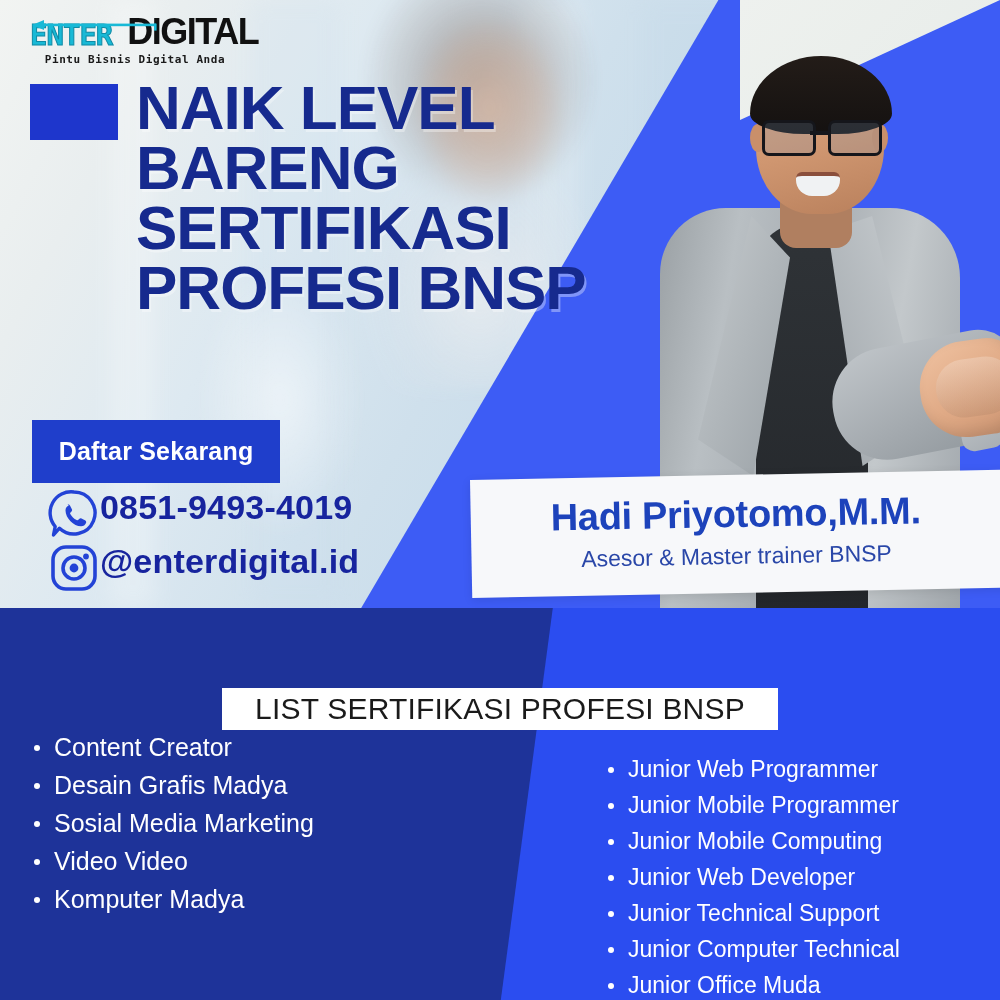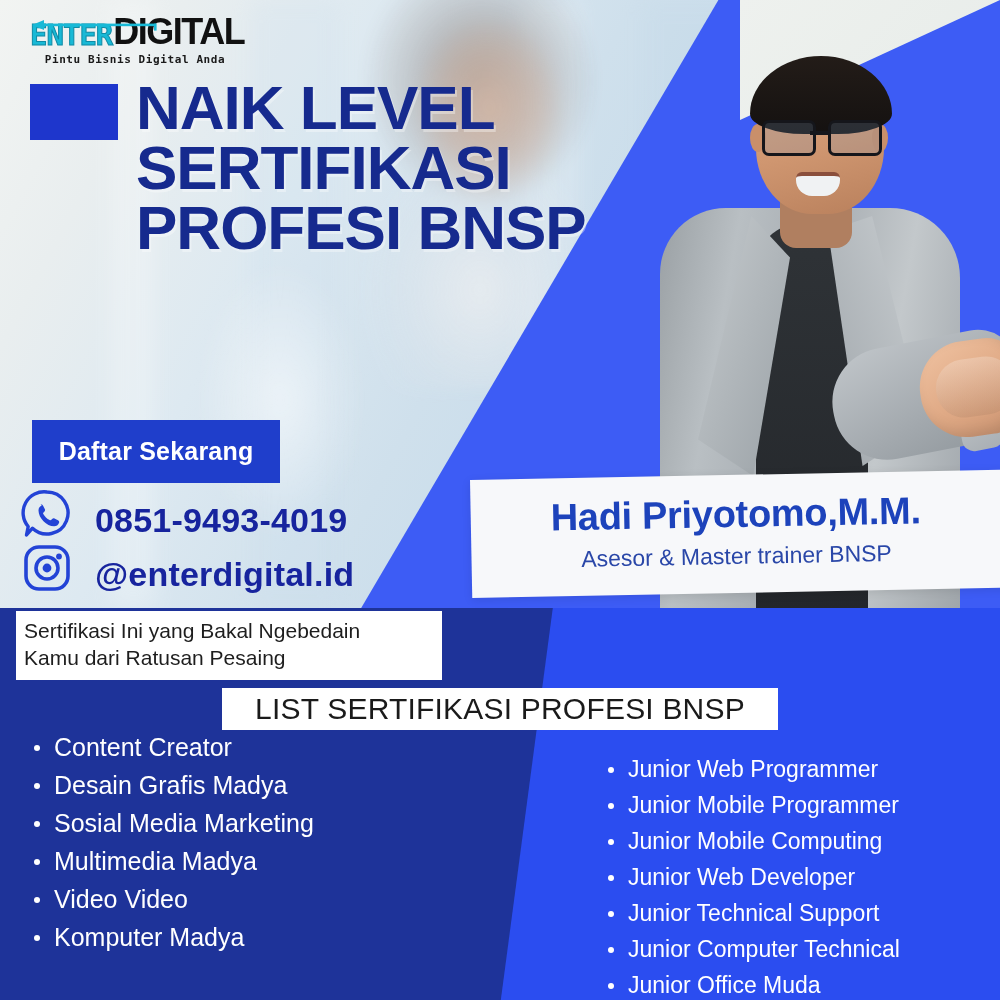--- a/index.html
+++ b/index.html
@@ -117,21 +117,21 @@
     box-shadow:inset -6px -6px 14px rgba(0,0,0,.12);
   }
   .sp-knuck{
     position:absolute;left:316px;top:318px;width:78px;height:58px;
     background:linear-gradient(180deg,rgba(255,255,255,.22),rgba(0,0,0,.06));
     border-radius:28px;transform:rotate(-8deg);
   }
 
   
   .logo{position:absolute;left:30px;top:6px;width:260px;height:66px;}
-  .logo-row{position:relative;height:44px;display:flex;align-items:flex-end;}
+  .logo-row{position:relative;height:44px;display:flex;align-items:flex-end;gap:14px;}
   .logo-enter-wrap{position:relative;}
   .logo-arrow{position:absolute;left:0;top:-2px;width:128px;height:12px;}
   .logo-enter{
     font-family:"DejaVu Sans Mono", monospace;font-weight:bold;font-size:29px;
     letter-spacing:-1px;color:#18b9d6;-webkit-text-stroke:1px #0f8ba6;line-height:1;
   }
   .logo-digital{
     font-family:"Liberation Sans", sans-serif;font-weight:bold;font-size:36px;
     letter-spacing:-1.5px;color:#111111;line-height:1;margin-left:1px;text-align:center;
   }
@@ -154,21 +154,21 @@
   .cta{
     position:absolute;left:32px;top:420px;width:248px;height:63px;
     background:#1f3ecb;display:flex;align-items:center;justify-content:center;
   }
   .cta span{
     color:#ffffff;font-weight:bold;font-size:25px;letter-spacing:.2px;
     font-family:"Liberation Sans", sans-serif;
   }
 
   
-  .contact{position:absolute;left:21px;width:430px;display:flex;align-items:flex-end;gap:22px;}
+  .contact{position:absolute;left:48px;width:430px;display:flex;align-items:flex-start;}
   .c-wa{top:488px;} .c-ig{top:542px;}
   .contact .ico{width:52px;height:52px;flex:0 0 52px;}
   .contact .txt{
     font-family:"Liberation Sans", sans-serif;font-weight:bold;font-size:34px;
     color:#17249e;letter-spacing:.2px;
   }
 
   
   .namecard{
     position:absolute;left:470px;top:480px;width:540px;height:118px;
@@ -272,20 +272,21 @@
         <div class="logo-enter">ENTER</div>
       </div>
       <div class="logo-digital">DIGITAL</div>
     </div>
     <div class="logo-tag">Pintu Bisnis Digital Anda</div>
   </div>
 
   <div class="accent-sq"></div>
   <div class="headline">
     <div>NAIK LEVEL</div>
+    <div>BARENG</div>
     <div>SERTIFIKASI</div>
     <div>PROFESI BNSP</div>
   </div>
 
   <div class="cta">
     <span>Daftar Sekarang</span>
   </div>
 
   <div class="contact c-wa">
     <svg class="ico" viewBox="0 0 52 52">
@@ -309,32 +310,27 @@
   </div>
 
   <div class="namecard">
     <div class="nm">Hadi Priyotomo,M.M.</div>
     <div class="role">Asesor &amp; Master trainer BNSP</div>
   </div>
 
   <div class="bottom">
     <div class="bottom-right-panel"></div>
 
-    <div class="tagline">
-      <div>Sertifikasi Ini yang Bakal Ngebedain</div>
-      <div>Kamu dari Ratusan Pesaing</div>
-    </div>
 
     <div class="list-title">LIST SERTIFIKASI PROFESI BNSP</div>
 
     <ul class="col col-left">
       <li>Content Creator</li>
       <li>Desain Grafis Madya</li>
       <li>Sosial Media Marketing</li>
-      <li>Multimedia Madya</li>
       <li>Video Video</li>
       <li>Komputer Madya</li>
     </ul>
 
     <ul class="col col-right">
       <li>Junior Web Programmer</li>
       <li>Junior Mobile Programmer</li>
       <li>Junior Mobile Computing</li>
       <li>Junior Web Developer</li>
       <li>Junior Technical Support</li>

